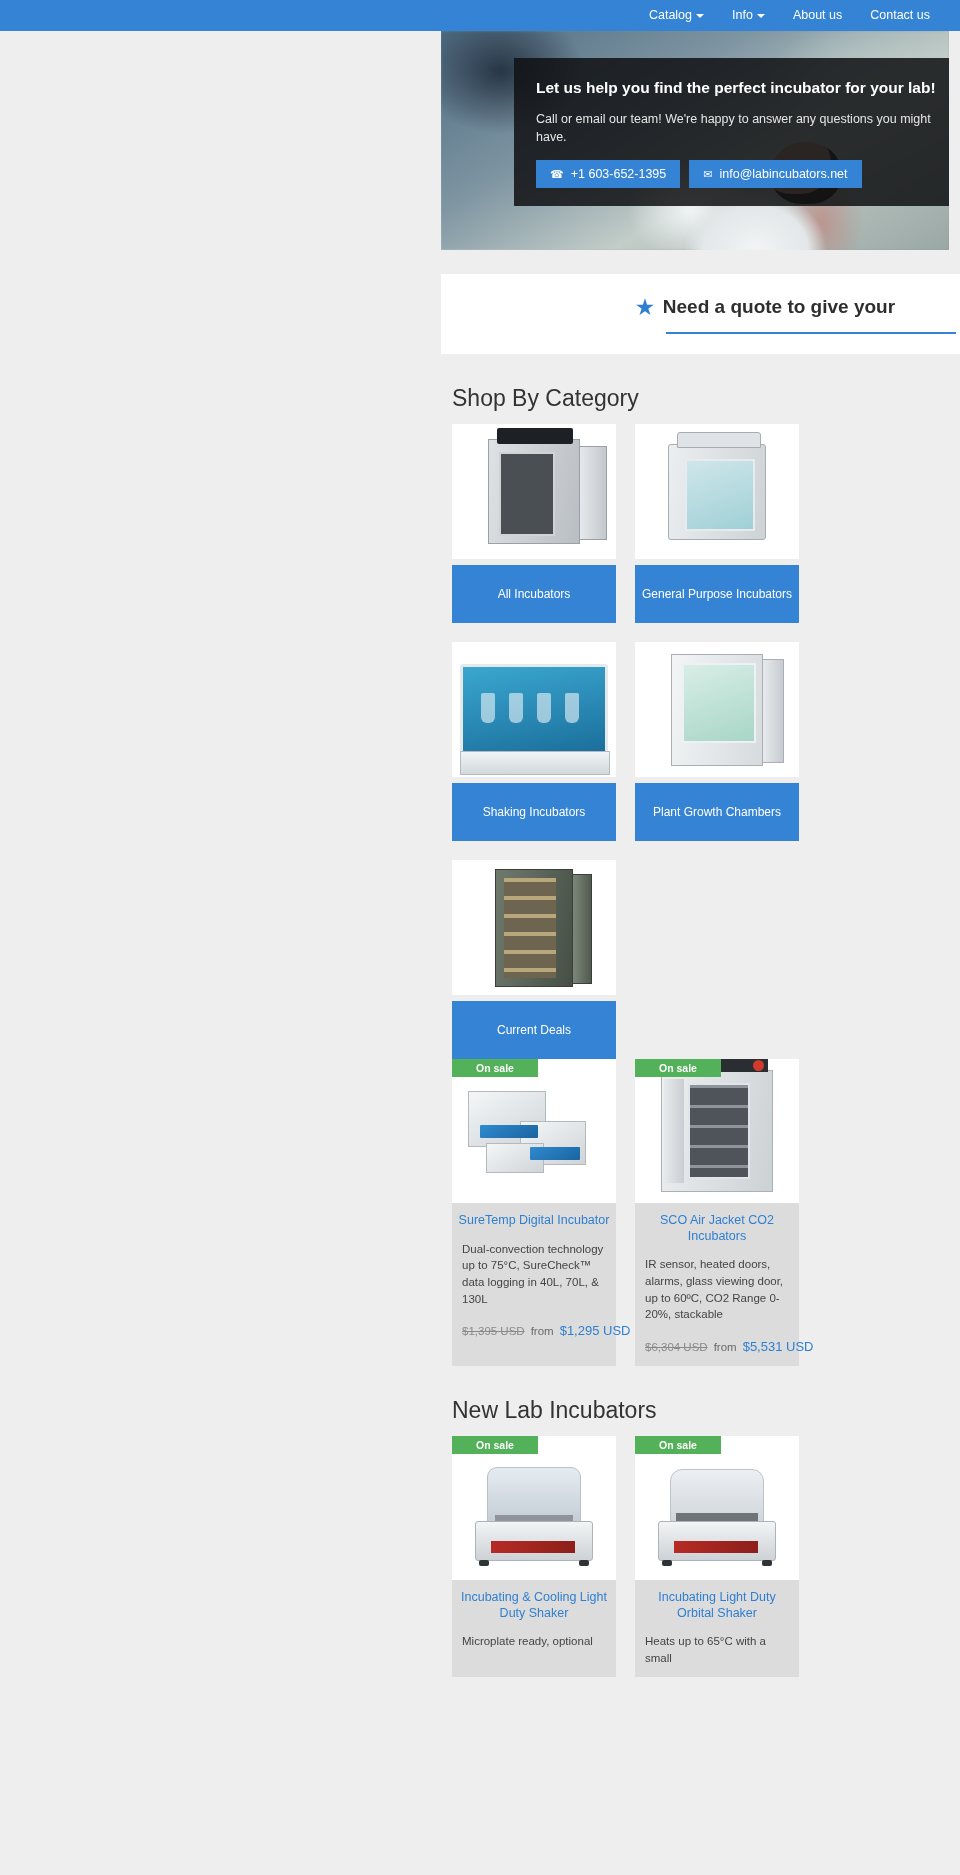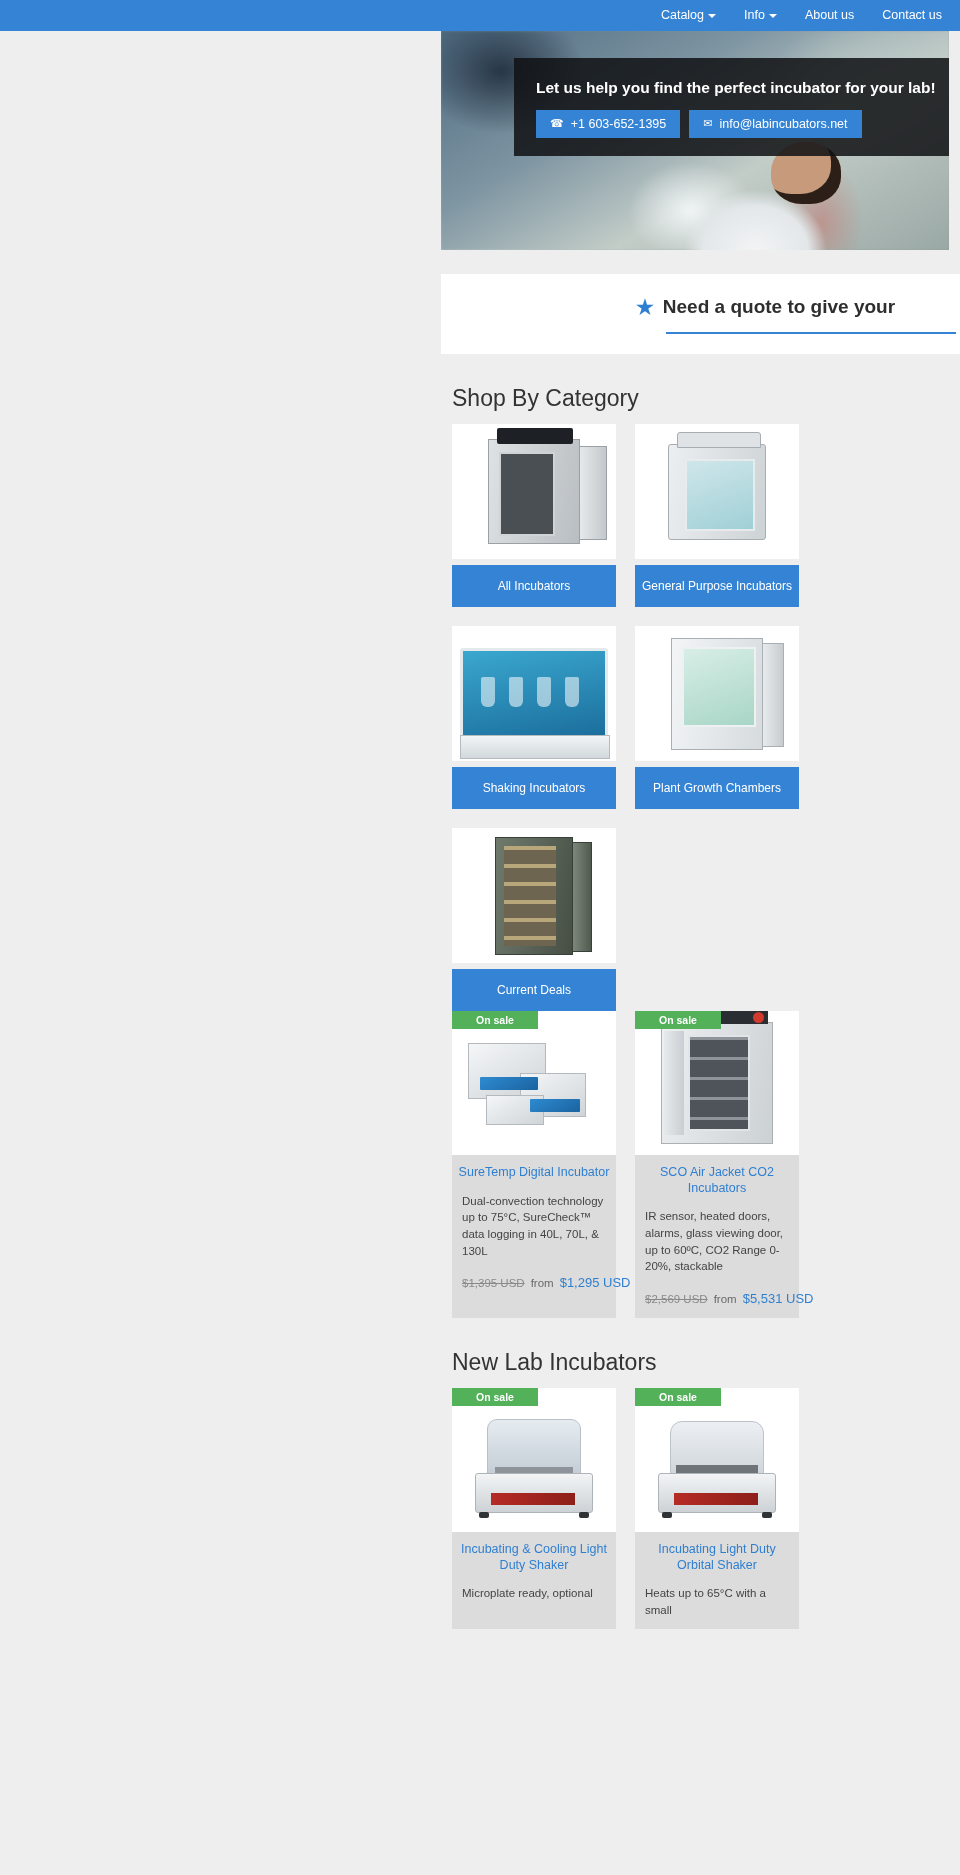--- a/index.html
+++ b/index.html
@@ -20,21 +20,21 @@
   
   .topnav {
     position: absolute;
     top: 0; left: 0;
     width: 960px;
     height: 31px;
     background: #3583d4;
     display: flex;
     align-items: center;
     justify-content: flex-end;
-    padding-right: 4px;
+    padding-right: 16px;
   }
   .nav-items { display: flex; align-items: center; }
   .nav-item {
     color: #ffffff;
     font-size: 12.5px;
     padding: 0 14px;
     line-height: 31px;
     white-space: nowrap;
     cursor: pointer;
   }
@@ -184,21 +184,21 @@
     align-items: center;
     justify-content: center;
     overflow: hidden;
   }
   .cat-label {
     margin-top: 6px;
     background: #3583d4;
     color: #ffffff;
     font-size: 12px;
     text-align: center;
-    padding: 14px 4px;
+    padding: 22px 4px;
     cursor: pointer;
     white-space: nowrap;
     overflow: hidden;
   }
 
   
   .dev { position: relative; }
   .dev-a { width: 92px; height: 105px; background: linear-gradient(100deg,#dfe2e4,#b9bec2); border:1px solid #9aa0a5; }
   .dev-a:before { content:""; position:absolute; left:8px; top:-12px; width:76px; height:16px; background:#1d2126; border-radius:2px;}
   .dev-a:after { content:""; position:absolute; left:10px; top:12px; width:52px; height:80px; background:#4a4f54; border:2px solid #cfd3d6;}
@@ -326,20 +326,21 @@
   </div>
 
   <div class="content">
 
     <div class="hero">
       <div class="hero-photo"></div>
       <div class="hero-person"></div>
       <div class="hero-head"></div>
       <div class="hero-overlay">
         <div class="hero-title">Let us help you find the perfect incubator for your lab!</div>
+        <div class="hero-sub">Call or email our team! We're happy to answer any questions you might have.</div>
         <div class="hero-btns">
           <button class="hero-btn">
             <span class="ic">☎</span>
             <span>+1 603-652-1395</span>
           </button>
           <button class="hero-btn">
             <span class="ic">✉</span>
             <span>info@labincubators.net</span>
           </button>
         </div>
@@ -438,21 +439,21 @@
           <div class="on-sale">On sale</div>
           <div class="pdev-2">
             <div class="knob"></div>
               <div class="cav"></div>
               <div class="lft"></div>
           </div>
         </div>
         <div class="prod-title">SCO Air Jacket CO2 Incubators</div>
         <div class="prod-desc">IR sensor, heated doors, alarms, glass viewing door, up to 60ºC, CO2 Range 0-20%, stackable</div>
         <div class="prod-price">
-          <span class="was">$2,569 USD</span>
+          <span class="was">$6,304 USD</span>
           <span class="frm">from</span>
           <span class="now">$5,531 USD</span>
         </div>
       </div>
 
       <div class="prod-card" style="visibility:hidden"></div>
     </div>
 
     <div class="section-title">New Lab Incubators</div>
     <div class="prod-grid">

